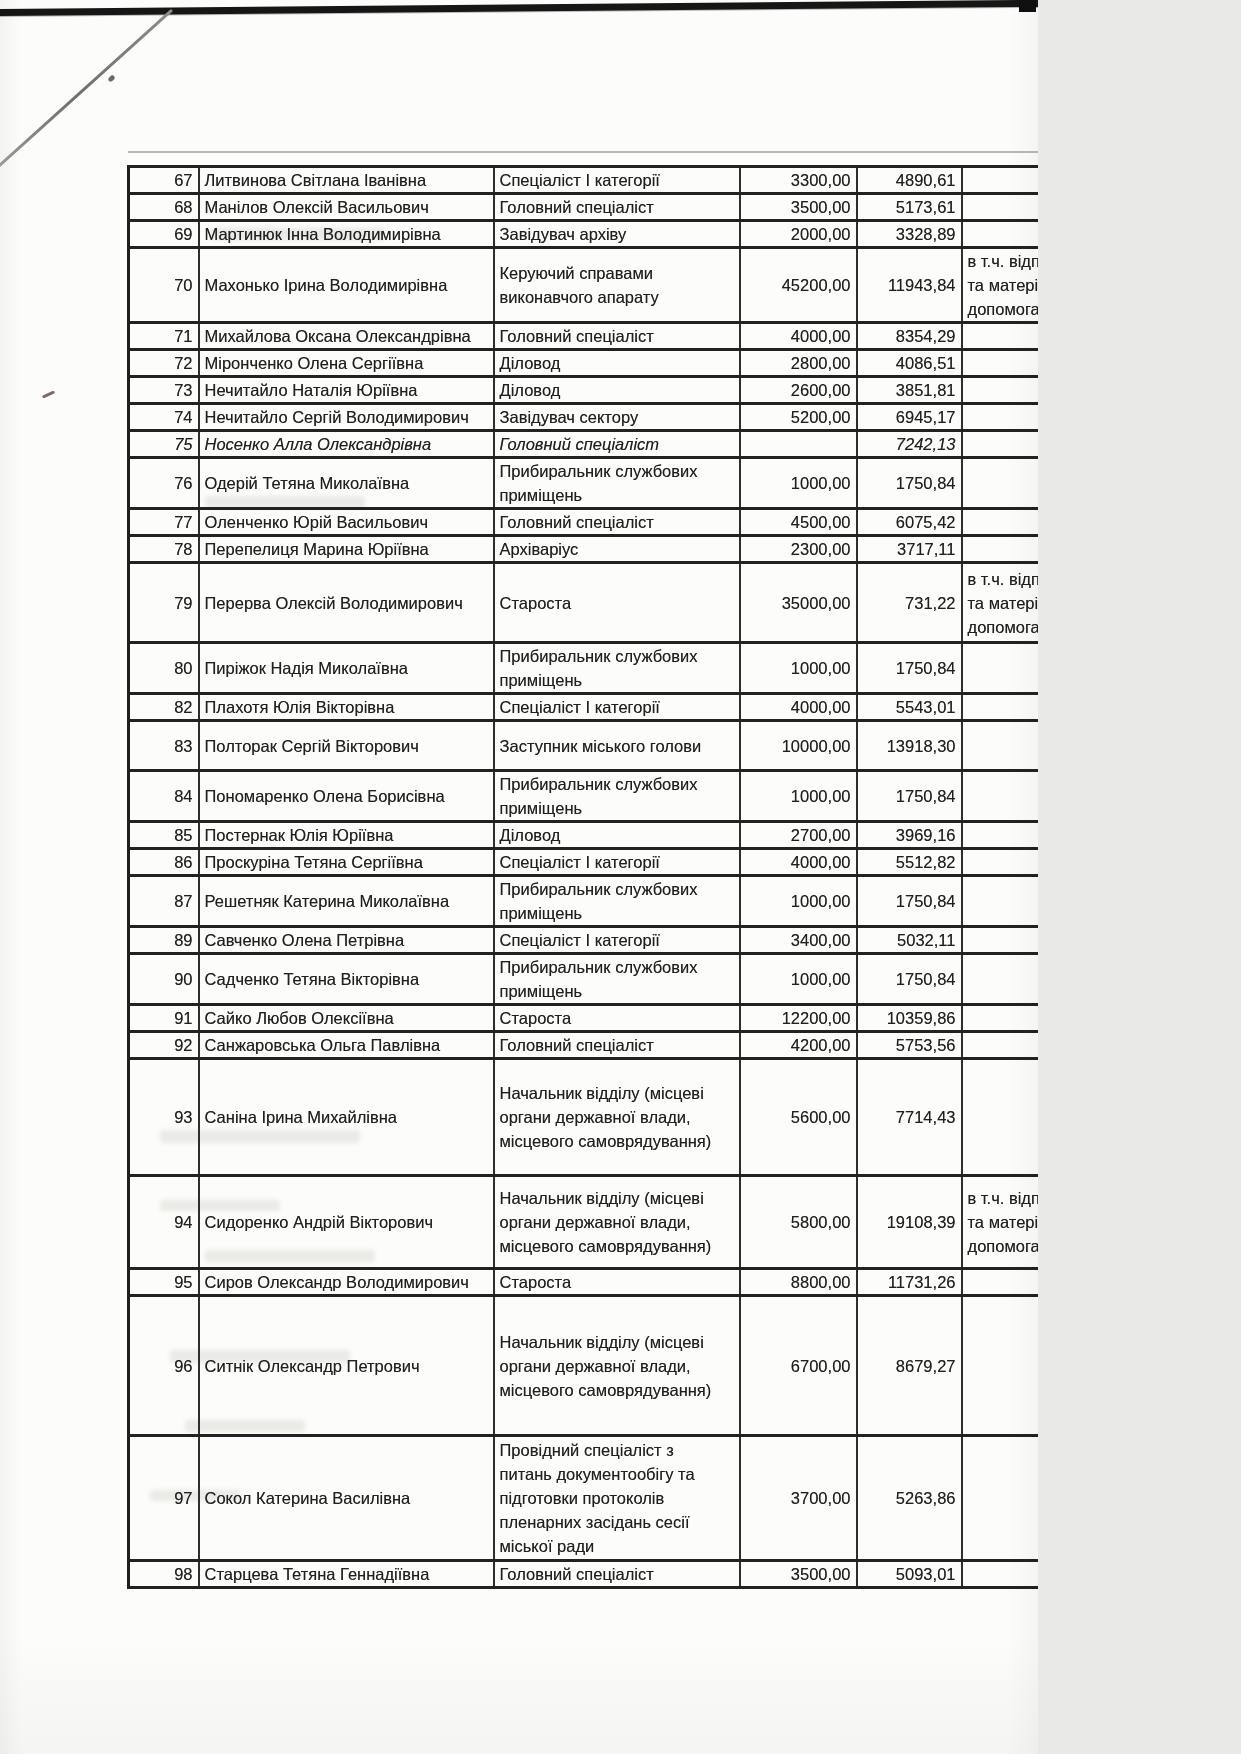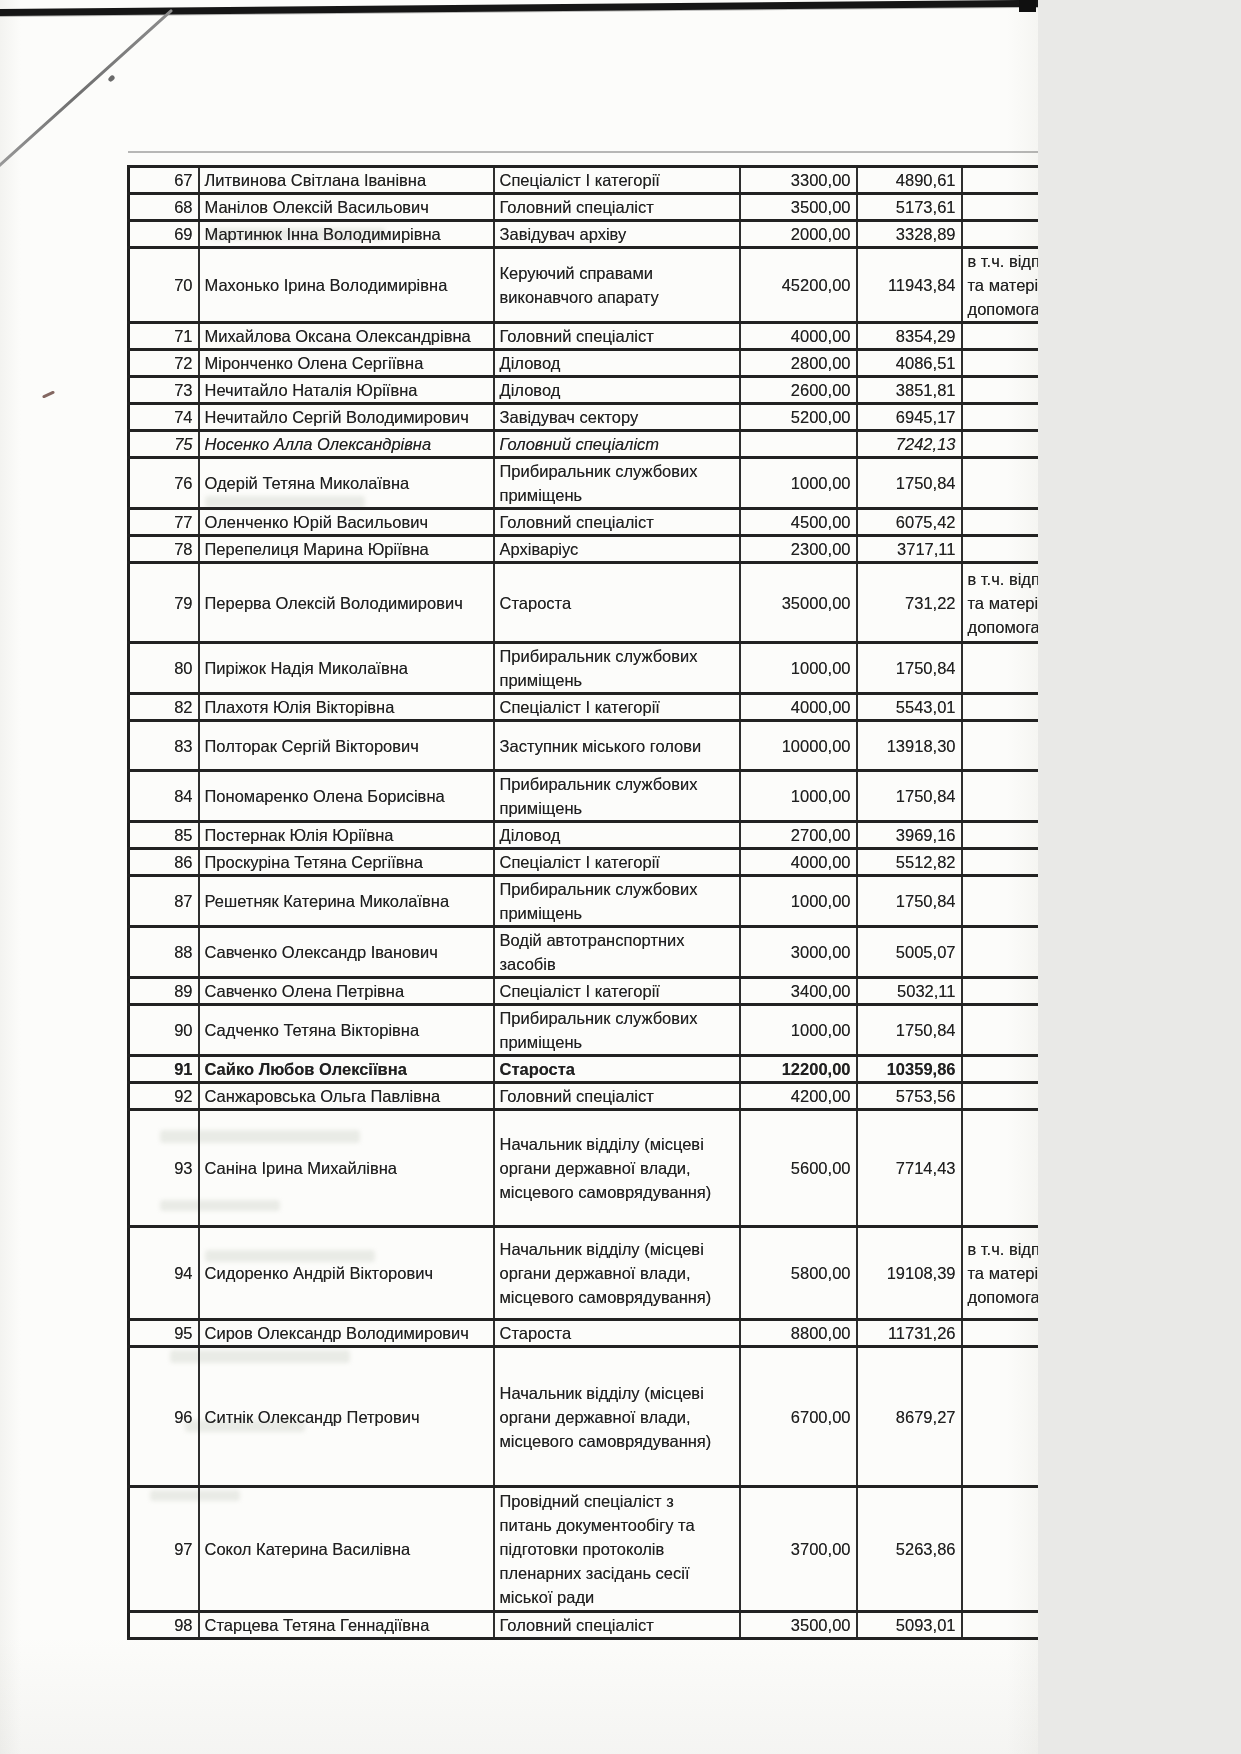--- a/index.html
+++ b/index.html
@@ -242,47 +242,38 @@
         </tr>
         <tr style="height: 48px;">
           <td class="c-num">87</td>
           <td class="c-name">Решетняк Катерина Миколаївна</td>
           <td class="c-pos">Прибиральник службових
 приміщень</td>
           <td class="c-amt">1000,00</td>
           <td class="c-amt">1750,84</td>
           <td class="c-note"></td>
         </tr>
-        <tr style="height: 50px;">
-          <td class="c-num">88</td>
-          <td class="c-name">Савченко Олександр Іванович</td>
-          <td class="c-pos">Водій автотранспортних
-засобів</td>
-          <td class="c-amt">3000,00</td>
-          <td class="c-amt">5005,07</td>
-          <td class="c-note"></td>
-        </tr>
         <tr style="height: 24px;">
           <td class="c-num">89</td>
           <td class="c-name">Савченко Олена Петрівна</td>
           <td class="c-pos">Спеціаліст І категорії</td>
           <td class="c-amt">3400,00</td>
           <td class="c-amt">5032,11</td>
           <td class="c-note"></td>
         </tr>
         <tr style="height: 48px;">
           <td class="c-num">90</td>
           <td class="c-name">Садченко Тетяна Вікторівна</td>
           <td class="c-pos">Прибиральник службових
 приміщень</td>
           <td class="c-amt">1000,00</td>
           <td class="c-amt">1750,84</td>
           <td class="c-note"></td>
         </tr>
-        <tr style="height: 24px; font-weight: bold;">
+        <tr style="height: 24px;">
           <td class="c-num">91</td>
           <td class="c-name">Сайко Любов Олексіївна</td>
           <td class="c-pos">Староста</td>
           <td class="c-amt">12200,00</td>
           <td class="c-amt">10359,86</td>
           <td class="c-note"></td>
         </tr>
         <tr style="height: 24px;">
           <td class="c-num">92</td>
           <td class="c-name">Санжаровська Ольга Павлівна</td>

